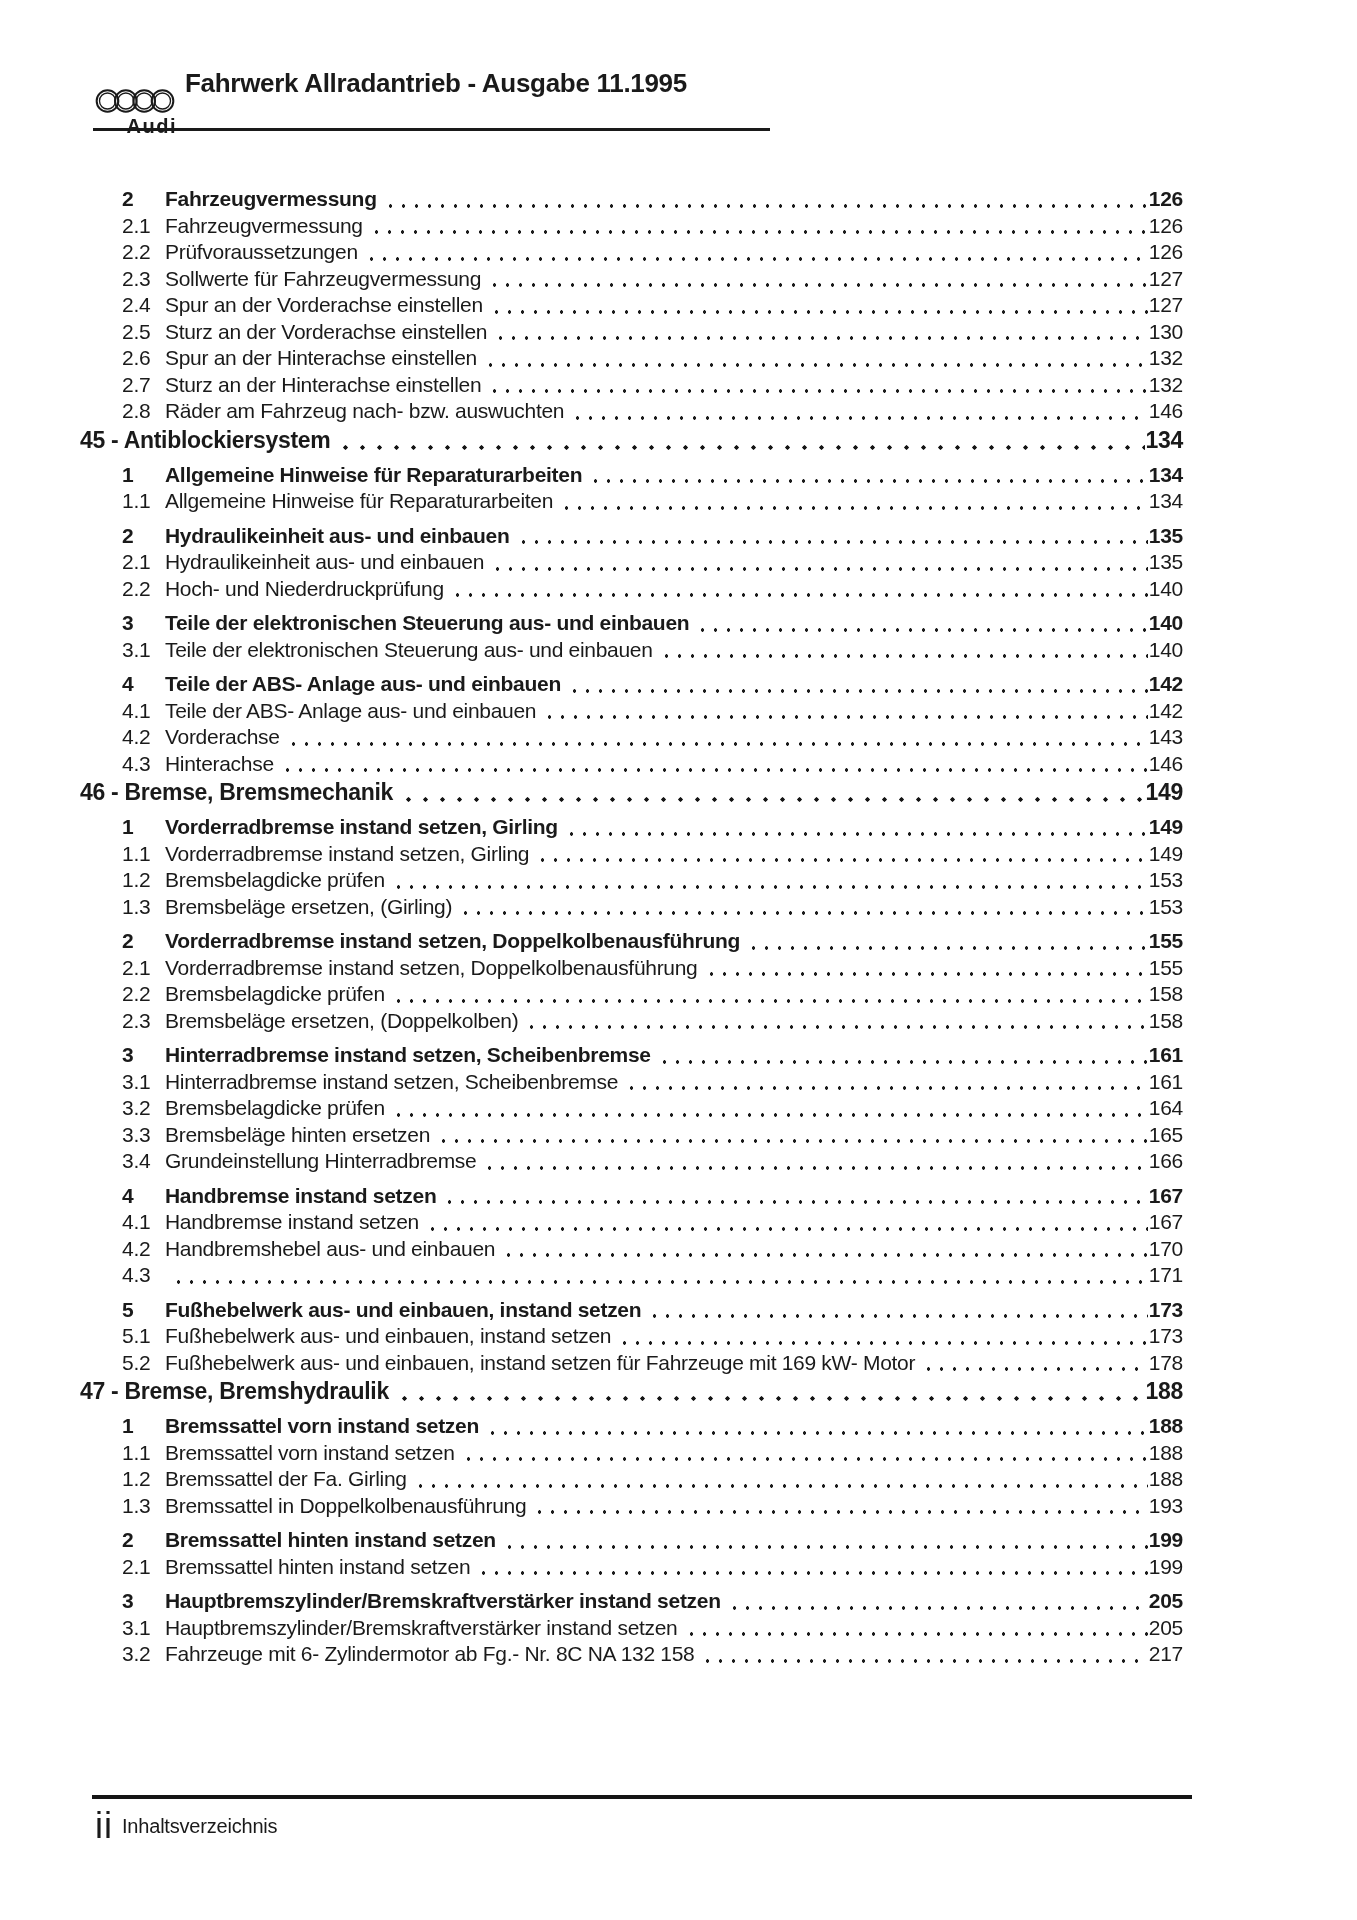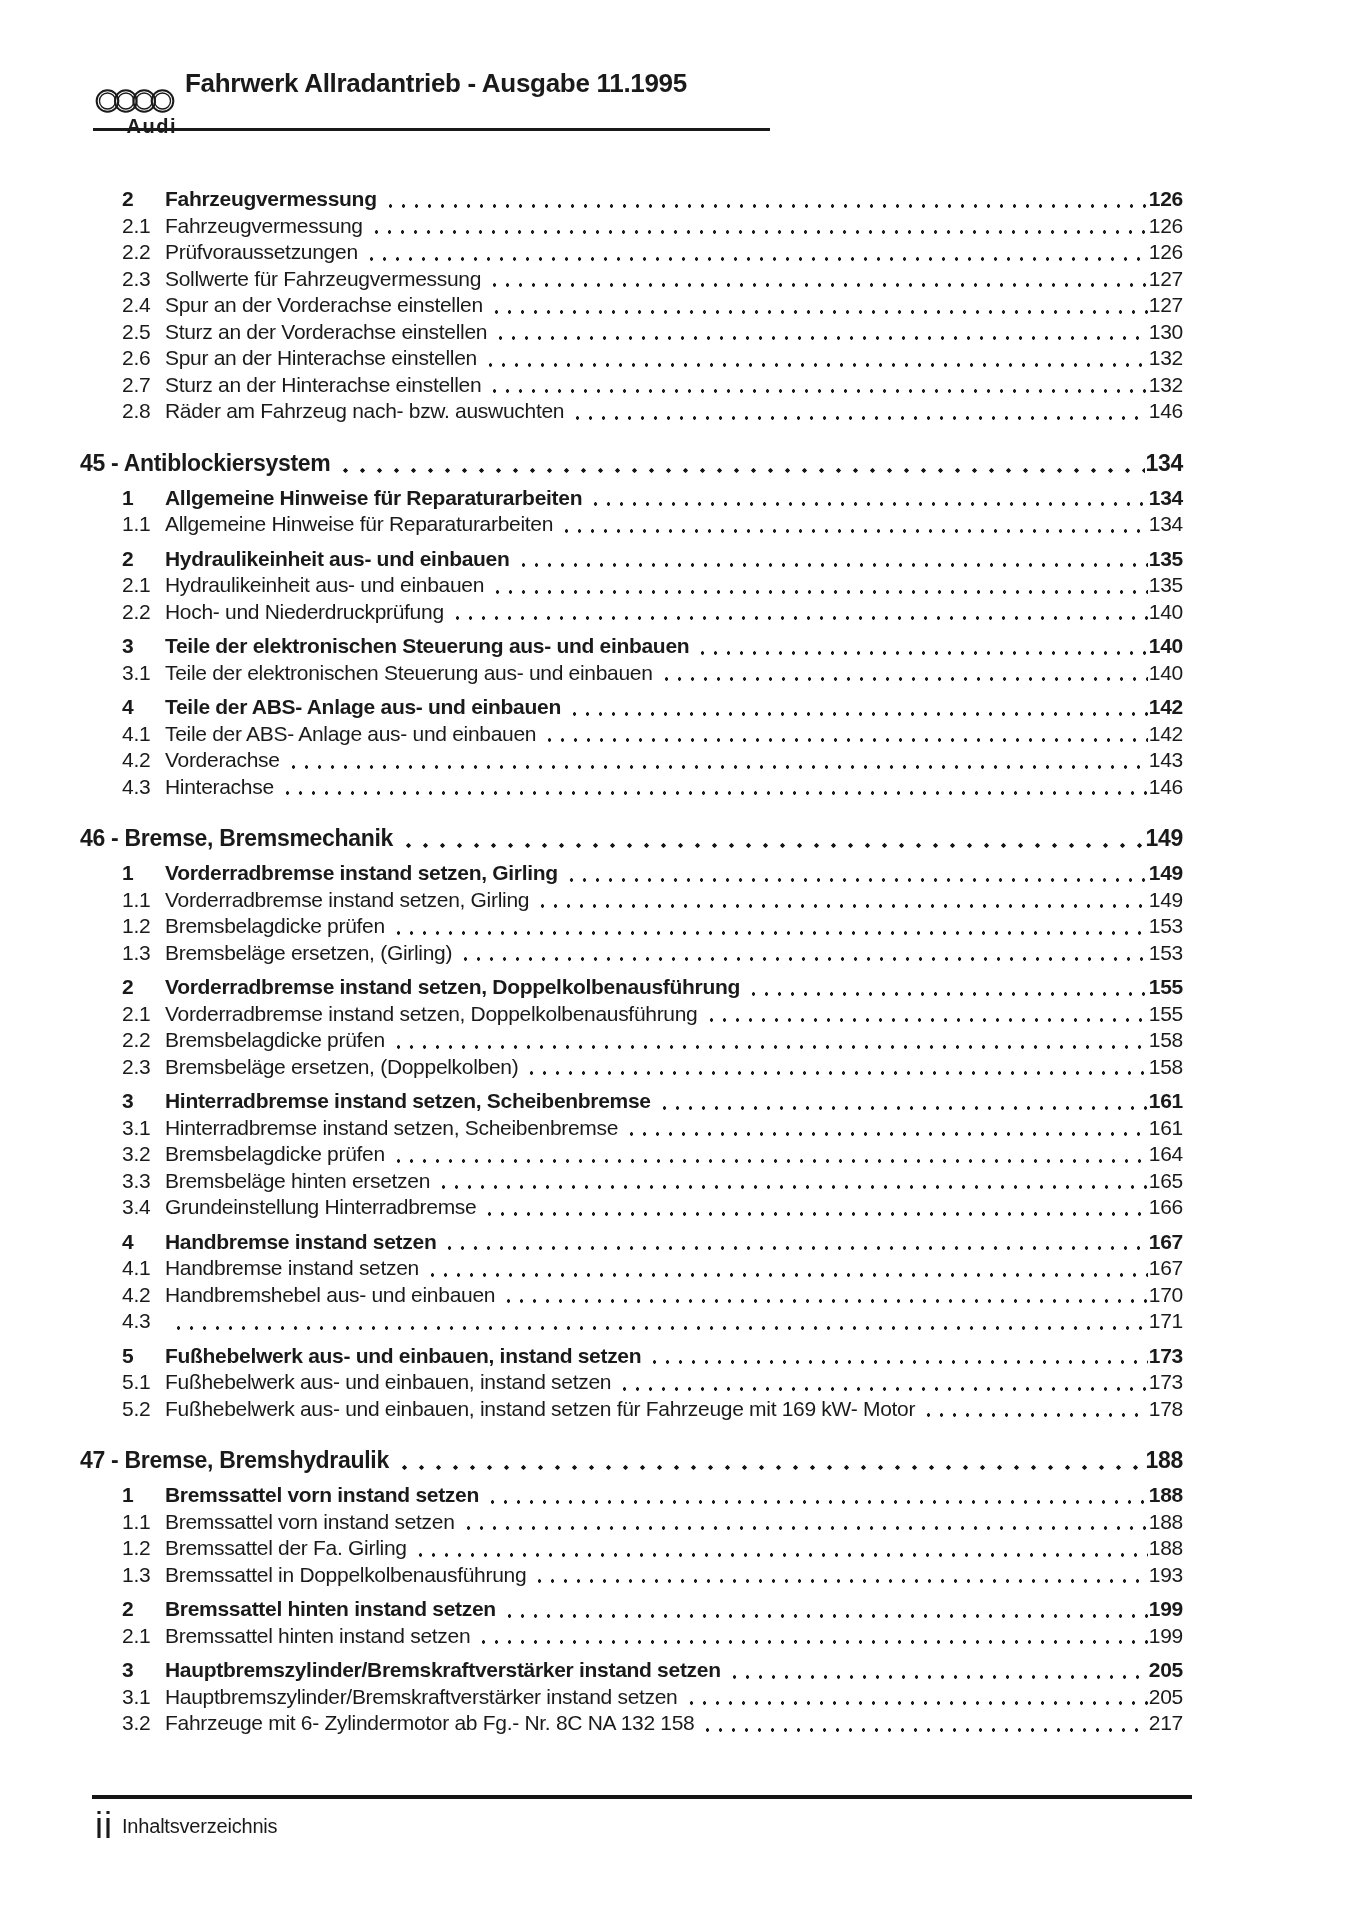--- a/index.html
+++ b/index.html
@@ -34,21 +34,21 @@
   .toc { position:absolute; left:80px; top:186px; width:1103px; }
   .toc-row { display:flex; align-items:baseline; }
   .toc-row.entry {
     font-size:21px; line-height:26.5px; letter-spacing:-0.3px;
     padding-left:42px;
   }
   .toc-row.entry.bold { font-weight:bold; }
   .toc-row.entry.gap { margin-top:8px; }
   .toc-row.heading {
     font-size:23px; line-height:31px; font-weight:bold; letter-spacing:-0.3px;
-    margin-top:23px; margin-bottom:6px;
+    margin-top:0; margin-bottom:6px;
   }
   .num { width:43px; flex:0 0 43px; }
   .title { white-space:nowrap; }
   .sec-title { white-space:nowrap; }
   .leader {
     flex:1 1 auto; align-self:stretch;
     margin:0 1px 0 7px; min-width:12px;
     background-image:radial-gradient(circle, #1b1b1b 1.55px, rgba(0,0,0,0) 1.9px);
     background-size:13px 4px;
     background-repeat:repeat-x;

